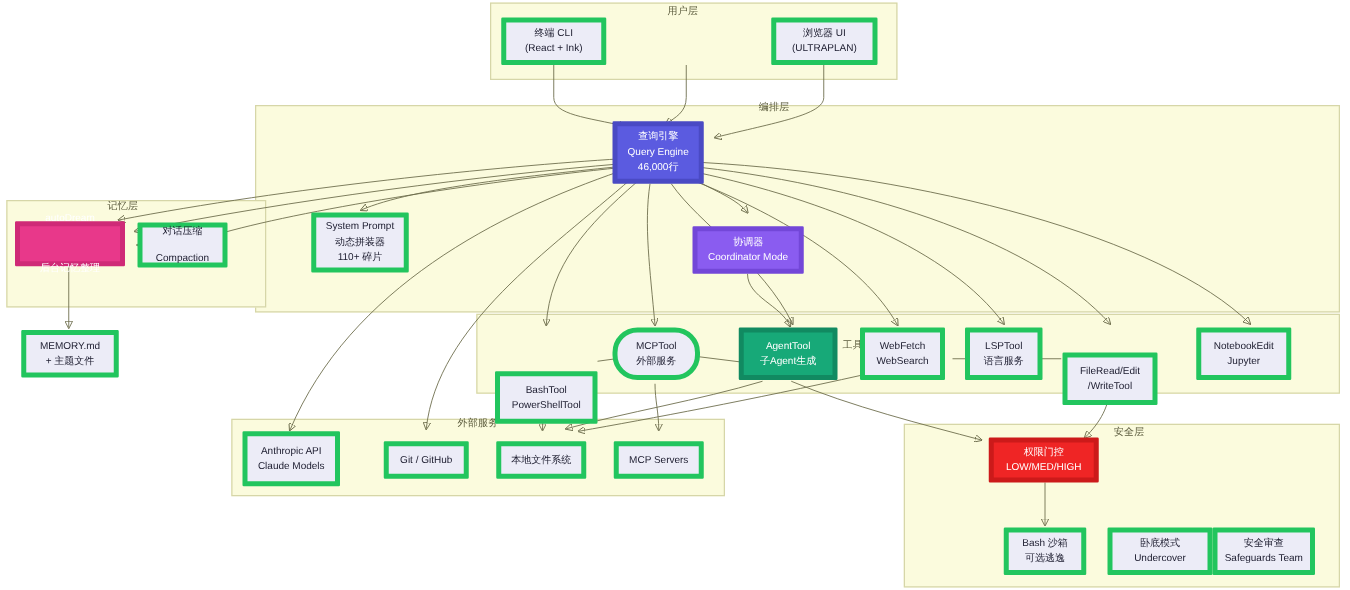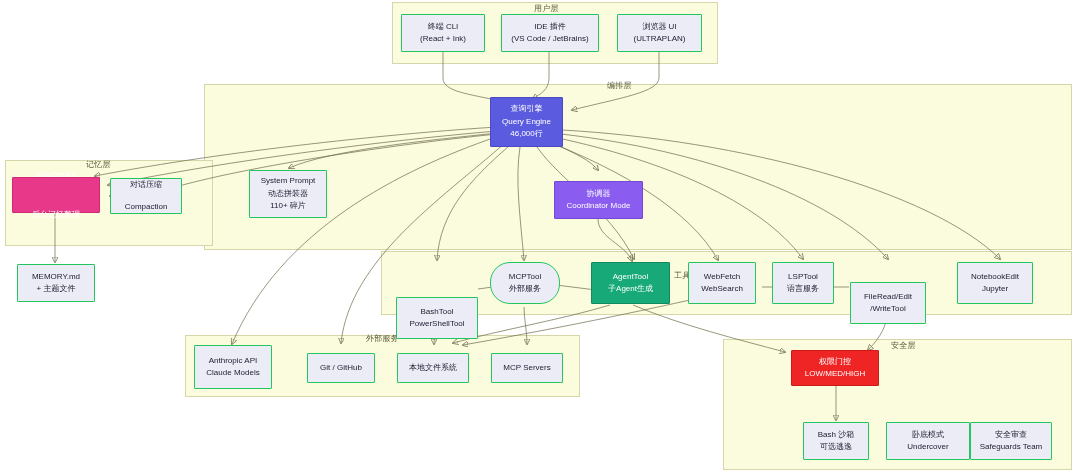--- a/index.html
+++ b/index.html
@@ -28,21 +28,21 @@
     position: absolute;
     font-size: 8px;
     color: #5a5a3c;
     white-space: nowrap;
     letter-spacing: .2px;
   }
   
   .node {
     position: absolute;
     box-sizing: border-box;
-    border: 1px solid #22c55e;
+    border: 4px solid #22c55e;
     background: #ececf7;
     color: #1b1b2e;
     display: flex;
     flex-direction: column;
     align-items: center;
     justify-content: center;
     text-align: center;
     font-size: 8px;
     line-height: 1.55;
     border-radius: 1px;
@@ -156,24 +156,20 @@
 
     <path d="M762,287 L849,287"></path>
     <path d="M556,285 L596,290"></path>
     <path d="M478,289 L500,286"></path>
   </svg>
 
   <div class="node" style="left:401px; top:14px; width:84px; height:38px;">
     <span class="ln">终端 CLI</span>
     <span class="ln">(React + Ink)</span>
   </div>
-  <div class="node" style="left:501px; top:14px; width:98px; height:38px;">
-    <span class="ln">IDE 插件</span>
-    <span class="ln">(VS Code / JetBrains)</span>
-  </div>
   <div class="node" style="left:617px; top:14px; width:85px; height:38px;">
     <span class="ln">浏览器 UI</span>
     <span class="ln">(ULTRAPLAN)</span>
   </div>
 
   <div class="node primary" style="left:490px; top:97px; width:73px; height:50px;">
     <span class="ln">查询引擎</span>
     <span class="ln">Query Engine</span>
     <span class="ln">46,000行</span>
   </div>

